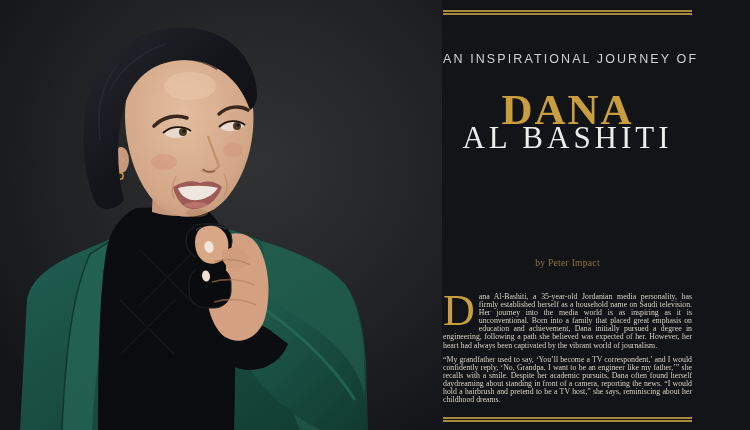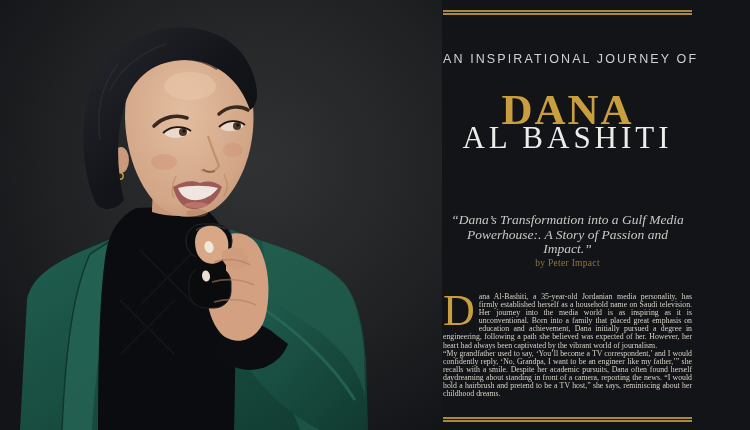--- a/index.html
+++ b/index.html
@@ -45,21 +45,21 @@
   }
   .byline {
     position:absolute; top:258px; width:100%; text-align:center;
     font-size:9.5px; letter-spacing:0.3px; color:#8e7542;
   }
   .article {
     position:absolute; top:293px; left:0; width:249px;
     color:#d8d3c8; font-size:7.8px; line-height:8.1px; text-align:justify;
   }
   .para { margin:0; }
-  .para2 { }
+  .para2 { margin-top:6px; }
   .dropcap {
     float:left; font-size:44px; line-height:33px; color:#c89e3f;
     margin:1px 4px 0 0; font-family:"Liberation Serif", serif;
   }
 </style>
 </head>
 <body>
 
 <div class="stage">
 
@@ -176,24 +176,20 @@
 
   <div class="panel">
     <div class="rule rule-top"></div>
 
     <div class="kicker">AN INSPIRATIONAL JOURNEY OF</div>
 
     <h1 class="title">DANA</h1>
     <h2 class="subtitle">AL BASHITI</h2>
 
 
-    <div class="quote">
-      <div>“Dana’s Transformation into a Gulf Media</div>
-      <div>Powerhouse:. A Story of Passion and Impact.”</div>
-    </div>
 
     <div class="byline">by Peter Impact</div>
 
     <div class="article">
       <p class="para"><span class="dropcap">D</span><span>ana Al-Bashiti, a 35-year-old Jordanian media personality, has firmly established herself as a household name on Saudi television. Her journey into the media world is as inspiring as it is unconventional. Born into a family that placed great emphasis on education and achievement, Dana initially pursued a degree in engineering, following a path she believed was expected of her. However, her heart had always been captivated by the vibrant world of journalism.</span></p>
       <p class="para para2">“My grandfather used to say, ‘You’ll become a TV correspondent,’ and I would confidently reply, ‘No, Grandpa, I want to be an engineer like my father,’” she recalls with a smile. Despite her academic pursuits, Dana often found herself daydreaming about standing in front of a camera, reporting the news. “I would hold a hairbrush and pretend to be a TV host,” she says, reminiscing about her childhood dreams.</p>
     </div>
 
     <div class="rule rule-bottom"></div>
   </div>

